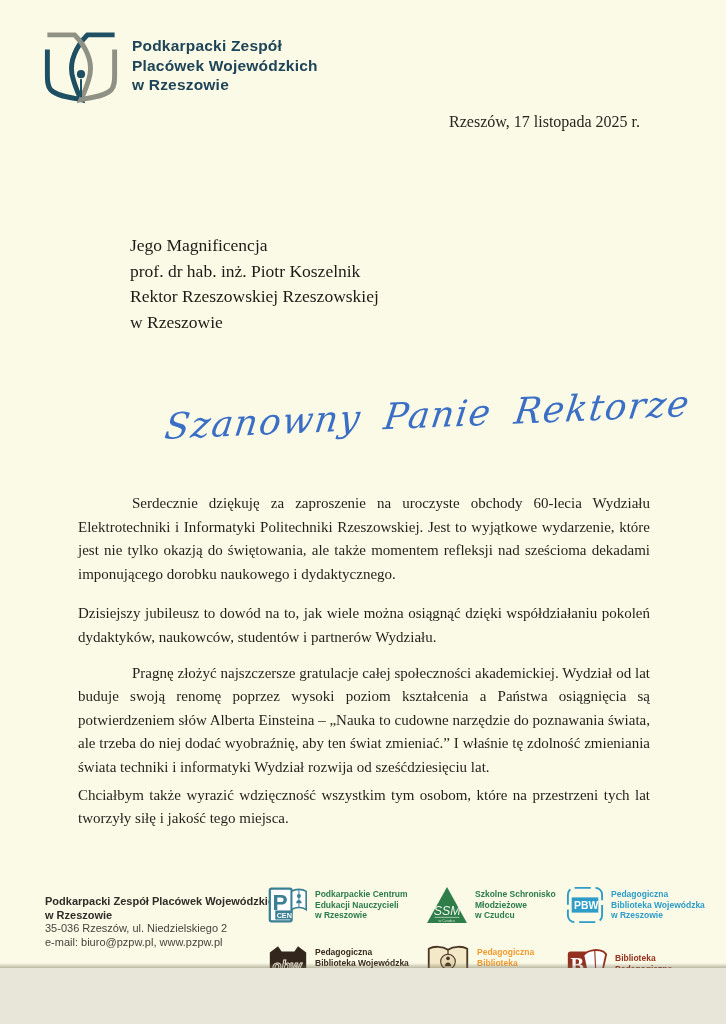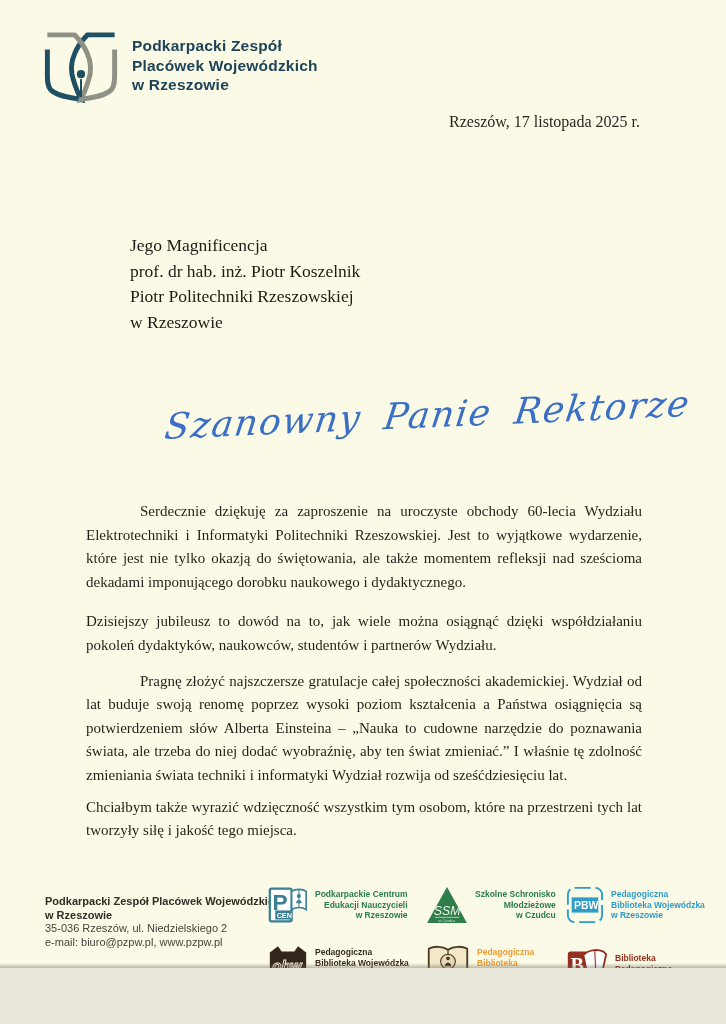--- a/index.html
+++ b/index.html
@@ -22,38 +22,38 @@
   .recipient { position:absolute; left:130px; top:233px;
     font-weight:normal; font-size:17.5px; line-height:25.5px; color:#1f1a15; }
   
   .salutation { position:absolute; left:165px; top:396px; width:450px;
     font-family:"DejaVu Serif",serif; font-style:italic;
     font-size:36px; color:#3b6fc6; letter-spacing:1.5px; word-spacing:10px;
     transform:rotate(-2.5deg) skewX(-10deg); white-space:nowrap; }
   
   .letter-body { position:absolute; left:78px; top:492px; width:572px;
     font-size:15px; line-height:23.6px; text-align:justify; color:#241f1a; }
-  .letter-body p { margin:8px; }
+  .letter-body p { margin:0; }
   .indent { text-indent:54px; }
   .gap16 { margin-top:16px !important; }
   .gap12 { margin-top:12px !important;font-family:Liberation Serif, serif; }
   .gap4  { margin-top:4px  !important; }
   
   .addr { position:absolute; left:45px; top:895px;
     font-family:"Liberation Sans","DejaVu Sans",sans-serif;
     font-size:11px; line-height:13.5px; color:#45443c; }
   .addr .b { font-weight:bold; color:#2e2d27; }
   .partners { position:absolute; left:268px; top:886px; width:448px;
     display:grid; grid-template-columns:158px 140px 150px; row-gap:16px; }
   .partner { display:flex; align-items:flex-start; }
   .picon { flex:0 0 auto; margin-right:7px; }
   .plabel { font-family:"Liberation Sans","DejaVu Sans",sans-serif;
     font-weight:bold; font-size:8.5px; line-height:10.5px;
     white-space:pre-line; padding-top:3px; }
-  .c-green  { color:#2a7c4a;text-align:right; }
+  .c-green  { color:#2a7c4a; }
   .c-blue   { color:#2d9cc7; }
   .c-brown  { color:#372a1f; }
   .c-orange { color:#f29b30; }
   .c-maroon { color:#93301f;margin-top:6px; }
   .scan-edge { position:absolute; left:0; right:0; bottom:0; height:5px;
     background:linear-gradient(to bottom, rgba(0,0,0,0), rgba(110,105,80,0.45)); }
 </style>
 </head>
 <body>
 
@@ -71,21 +71,21 @@
       <div>Placówek Wojewódzkich</div>
       <div>w Rzeszowie</div>
     </div>
   </div>
 
   <div class="date-line">Rzeszów, 17 listopada 2025 r.</div>
 
   <div class="recipient">
     <div>Jego Magnificencja</div>
     <div>prof. dr hab. inż. Piotr Koszelnik</div>
-    <div>Piotr Politechniki Rzeszowskiej</div>
+    <div>Rektor Rzeszowskiej Rzeszowskiej</div>
     <div>w Rzeszowie</div>
   </div>
 
   <div class="salutation">Szanowny Panie Rektorze</div>
 
   <div class="letter-body">
     <p class="indent">Serdecznie dziękuję za zaproszenie na uroczyste obchody 60-lecia Wydziału Elektrotechniki i Informatyki Politechniki Rzeszowskiej. Jest to wyjątkowe wydarzenie, które jest nie tylko okazją do świętowania, ale także momentem refleksji nad sześcioma dekadami imponującego dorobku naukowego i dydaktycznego.</p>
     <p class="gap16">Dzisiejszy jubileusz to dowód na to, jak wiele można osiągnąć dzięki współdziałaniu pokoleń dydaktyków, naukowców, studentów i partnerów Wydziału.</p>
     <p class="indent gap12">Pragnę złożyć najszczersze gratulacje całej społeczności akademickiej. Wydział od lat buduje swoją renomę poprzez wysoki poziom kształcenia a Państwa osiągnięcia są potwierdzeniem słów Alberta Einsteina – „Nauka to cudowne narzędzie do poznawania świata, ale trzeba do niej dodać wyobraźnię, aby ten świat zmieniać.” I właśnie tę zdolność zmieniania świata techniki i informatyki Wydział rozwija od sześćdziesięciu lat.</p>
     <p class="gap4">Chciałbym także wyrazić wdzięczność wszystkim tym osobom, które na przestrzeni tych lat tworzyły siłę i jakość tego miejsca.</p>

